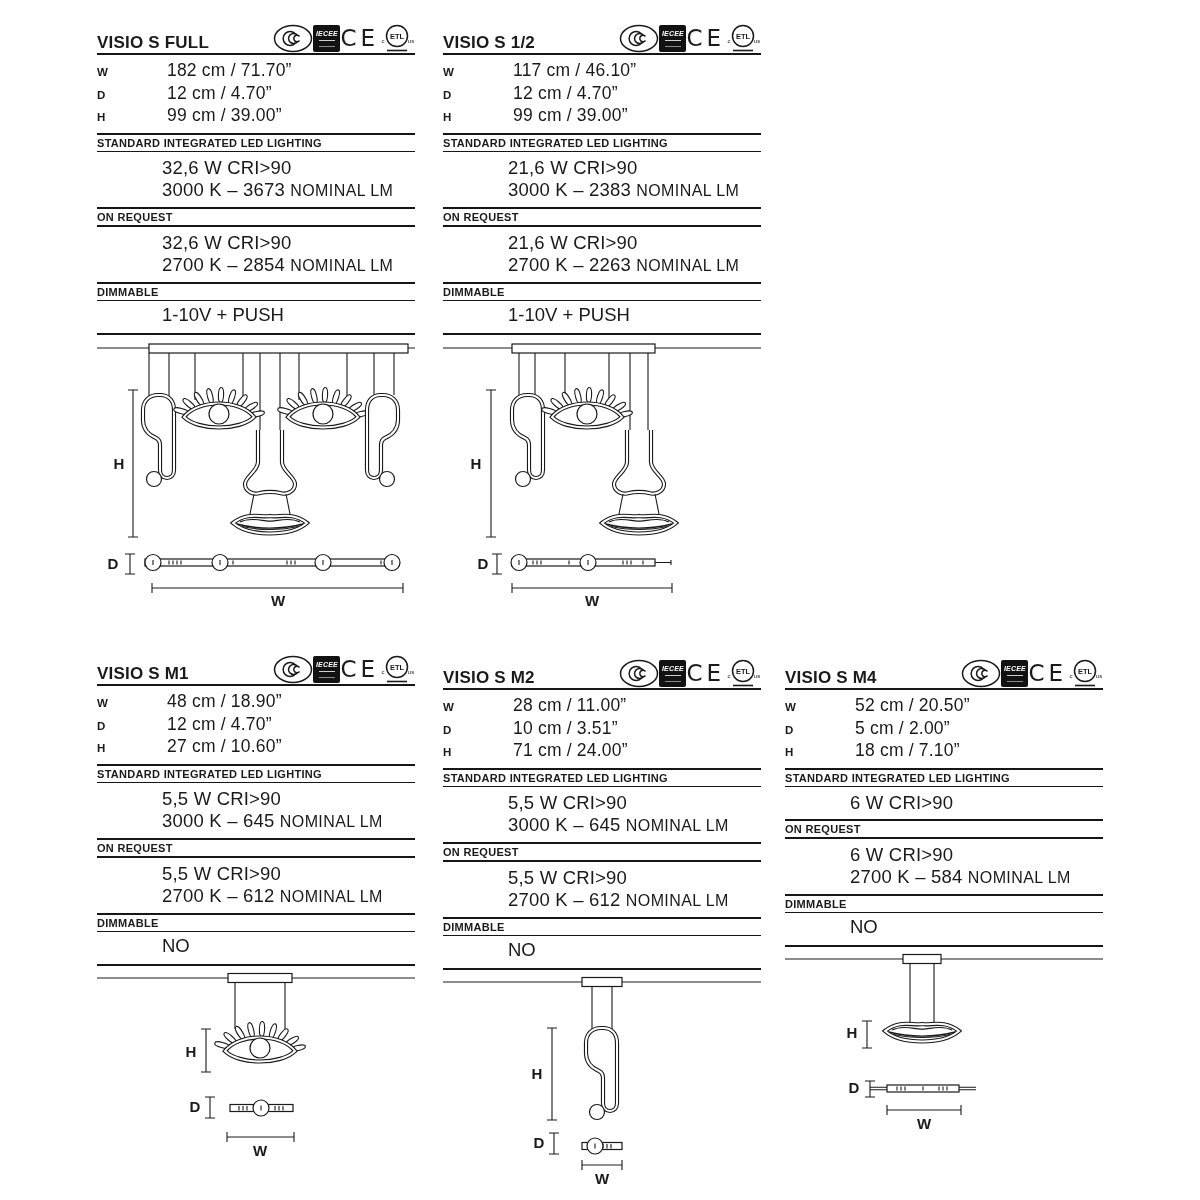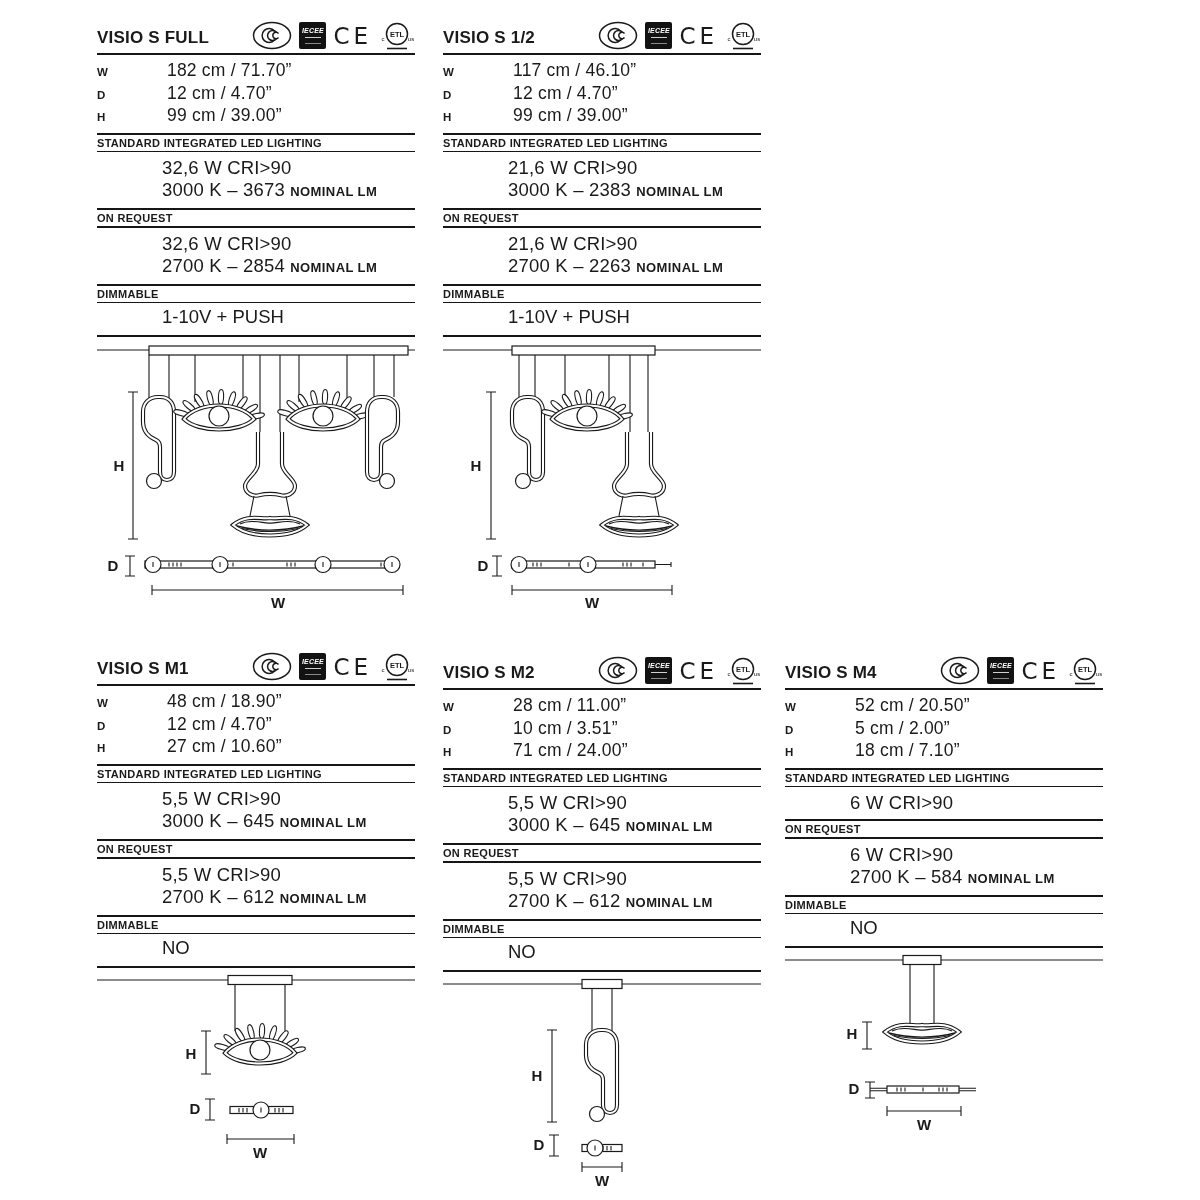--- a/index.html
+++ b/index.html
@@ -8,36 +8,36 @@
     font-family:"Liberation Sans",sans-serif;color:#1a1a1a;
     -webkit-font-smoothing:antialiased;
   }
   .card{position:absolute;width:318px;}
   #card-full{left:97px;top:15px}
   #card-half{left:443px;top:15px}
   #card-m1{left:97px;top:646px}
   #card-m2{left:443px;top:650px}
   #card-m4{left:785px;top:650px}
 
-  .card-head{display:flex;justify-content:space-between;align-items:center;height:38px}
+  .card-head{display:flex;justify-content:space-between;align-items:flex-end;height:38px}
   .title{margin:0;font-size:17px;font-weight:700;letter-spacing:.2px;padding-top:8px;white-space:nowrap}
-  .certs{display:flex;gap:7px;align-items:center;padding-top:3px}
+  .certs{display:flex;align-items:center;padding-top:3px}
 
   .rule{height:2px;background:#161616}
   .rule-thin{height:1.5px;background:#161616}
 
   .dims{padding:5px 0}
   .dim-row{display:flex;align-items:baseline;line-height:20.6px}
   .dim-key{width:70px;font-size:11.5px;font-weight:700}
   .dim-val{font-size:17.5px;letter-spacing:.2px}
 
   .sec-h{font-size:11px;font-weight:700;letter-spacing:.3px;line-height:13px;padding:2px 0 1px}
 
   .spec{padding:5px 0 5px 65px;font-size:18.5px;line-height:22px;letter-spacing:.2px}
-  .spec .small{font-size:13px;font-weight:700;letter-spacing:.4px}
+  .spec .small{font-size:16px;font-weight:400;letter-spacing:.4px}
 
   .dimmable-val{padding:3px 0 7px 65px;font-size:18.5px;line-height:22px}
 
   .drawing{display:block;margin-top:5px}
 
   
   .ic-ln{fill:none;stroke:#1a1a1a;stroke-width:1.5}
   .ic-iecee{width:27px;height:27px;background:#121212;border-radius:2px;
     display:flex;flex-direction:column;align-items:center;justify-content:center}
   .iecee-top{color:#fff;font-size:7px;font-weight:700;font-style:italic;letter-spacing:.2px;line-height:8px}

